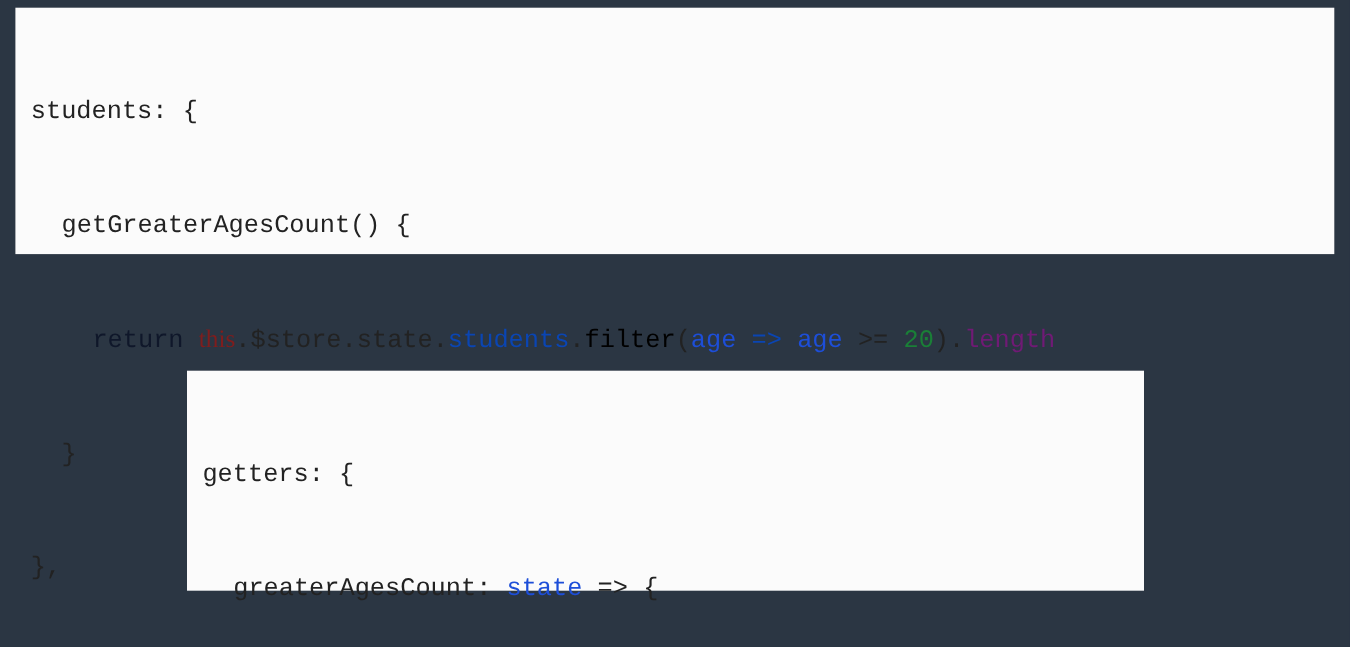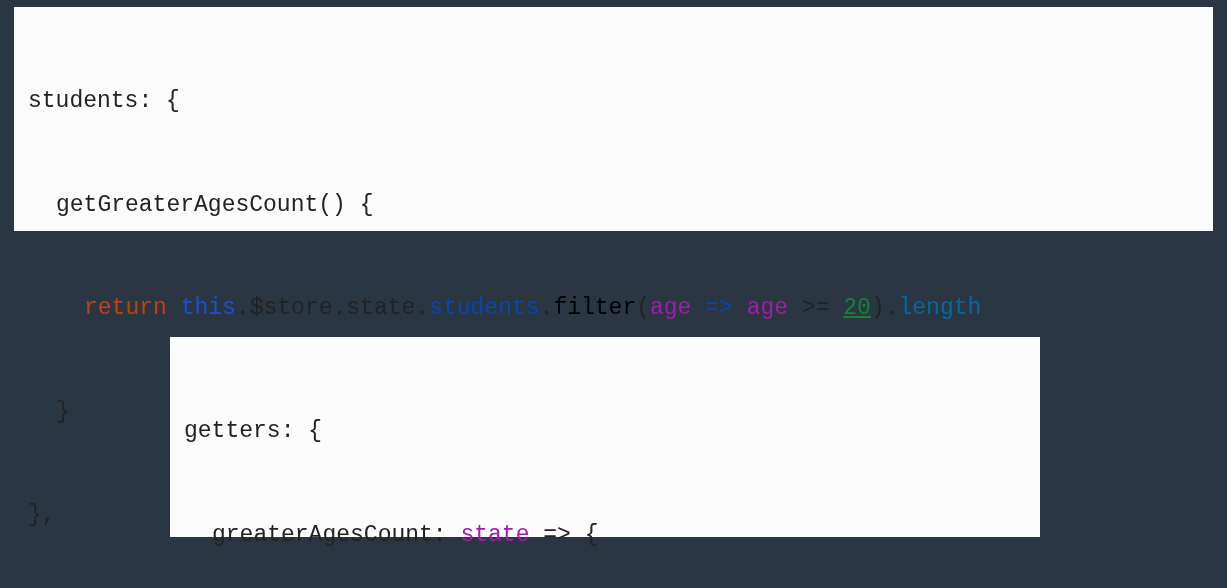--- a/index.html
+++ b/index.html
@@ -30,27 +30,27 @@
   .block2 {
     left: 170px;
     top: 337px;
     width: 870px;
     height: 200px;
   }
   .l0 { padding-left: 0; }
   .l1 { padding-left: 28px; }
   .l2 { padding-left: 56px; }
   .line { display: block; position: relative; }
-  .c-key     { color: #c2410c; text-align: center; }   
-  .c-this    { color: #1d4ed8; }   
+  .c-key     { color: #0f172a; text-align: center; }   
+  .c-this    { color: #7f1d1d; font-family: Liberation Serif, serif; }   
   .c-method  { color: #000000; }   
-  .c-param   { color: #a21caf; }   
-  .c-num     { color: #1a7f37; text-decoration: underline; }   
+  .c-param   { color: #1d4ed8; }   
+  .c-num     { color: #1a7f37; }   
   .c-prop    { color: #0a45b3; text-align: right; }
-  .c-length  { color: #0369a1; }
+  .c-length  { color: #701a75; }
   .c-arrow   { color: #0a45b3; }
 
   .smudge {
     position: absolute;
     height: 24px;
     background: linear-gradient(90deg,
       rgba(248,199,165,0.9) 0%, rgba(248,199,165,0.6) 14%,
       rgba(248,199,165,0.95) 22%, rgba(248,199,165,0.5) 35%,
       rgba(248,199,165,0.9) 48%, rgba(248,199,165,0.4) 60%,
       rgba(248,199,165,0.85) 72%, rgba(248,199,165,0.6) 86%,

